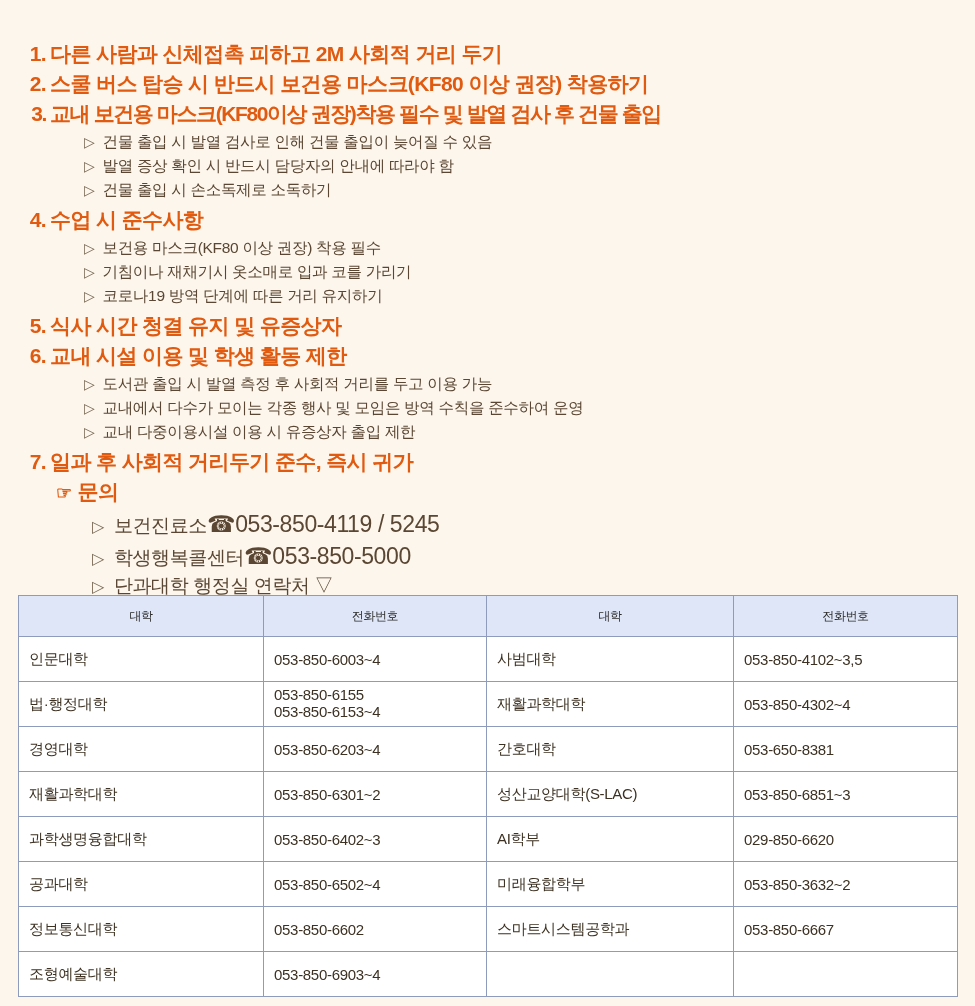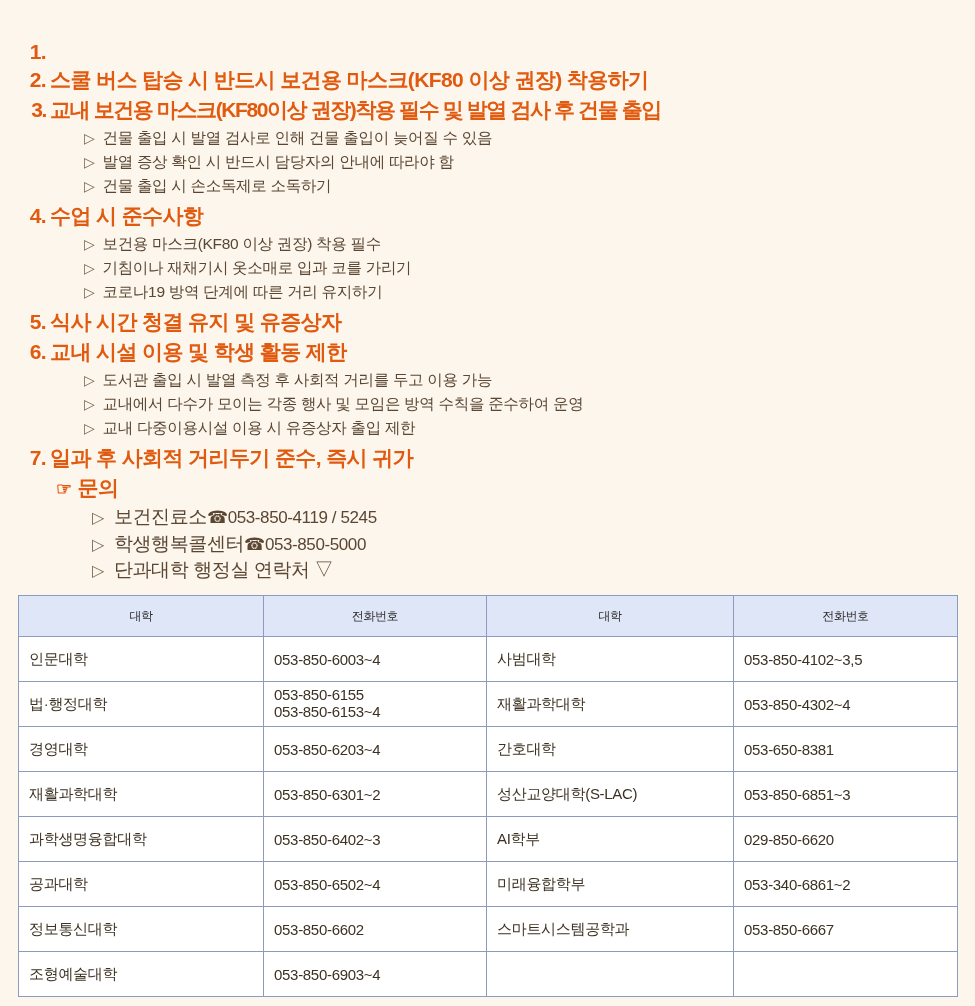--- a/index.html
+++ b/index.html
@@ -95,21 +95,21 @@
     font-size: 19px;
     letter-spacing: -0.4px;
     margin-left: 72px;
     line-height: 1.4;
   }
   .contact-item .sub-marker {
     font-size: 16px;
     margin-right: 10px;
   }
   .phone-glyph {
-    font-size: 17px;
+    font-size: 23px;
     margin-right: 19px;
   }
   table.dept-table {
     position: absolute;
     left: 18px;
     top: 595px;
     width: 939px;
     border-collapse: collapse;
     table-layout: fixed;
     background: #ffffff;
@@ -144,20 +144,21 @@
   }
 </style>
 </head>
 <body>
 
 <div class="page">
   <ul class="numbered-list" id="list-root">
       <li class="item">
         <div class="item-head">
           <span class="item-num">1.</span>
+          <span>다른 사람과 신체접촉 피하고 2M 사회적 거리 두기</span>
         </div>
       </li>
       <li class="item">
         <div class="item-head">
           <span class="item-num">2.</span>
           <span>스쿨 버스 탑승 시 반드시 보건용 마스크(KF80 이상 권장) 착용하기</span>
         </div>
       </li>
       <li class="item">
         <div class="item-head dense">
@@ -300,21 +301,21 @@
         <tr>
           <td>과학생명융합대학</td>
           <td>053-850-6402~3</td>
           <td>AI학부</td>
           <td>029-850-6620</td>
         </tr>
         <tr>
           <td>공과대학</td>
           <td>053-850-6502~4</td>
           <td>미래융합학부</td>
-          <td>053-340-6861~2</td>
+          <td>053-850-3632~2</td>
         </tr>
         <tr>
           <td>정보통신대학</td>
           <td>053-850-6602</td>
           <td>스마트시스템공학과</td>
           <td>053-850-6667</td>
         </tr>
         <tr>
           <td>조형예술대학</td>
           <td>053-850-6903~4</td>

